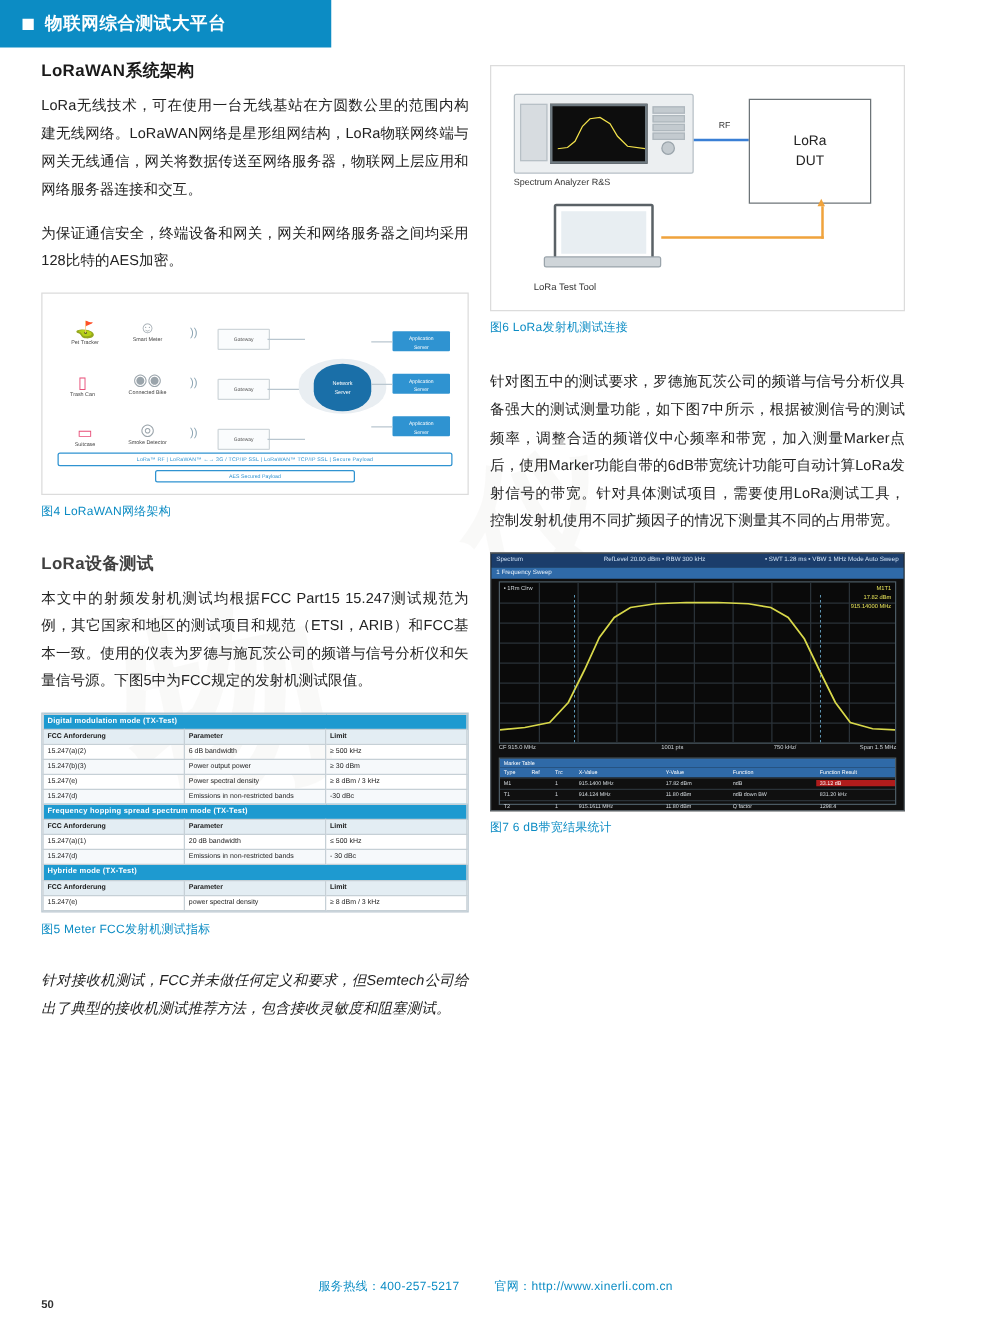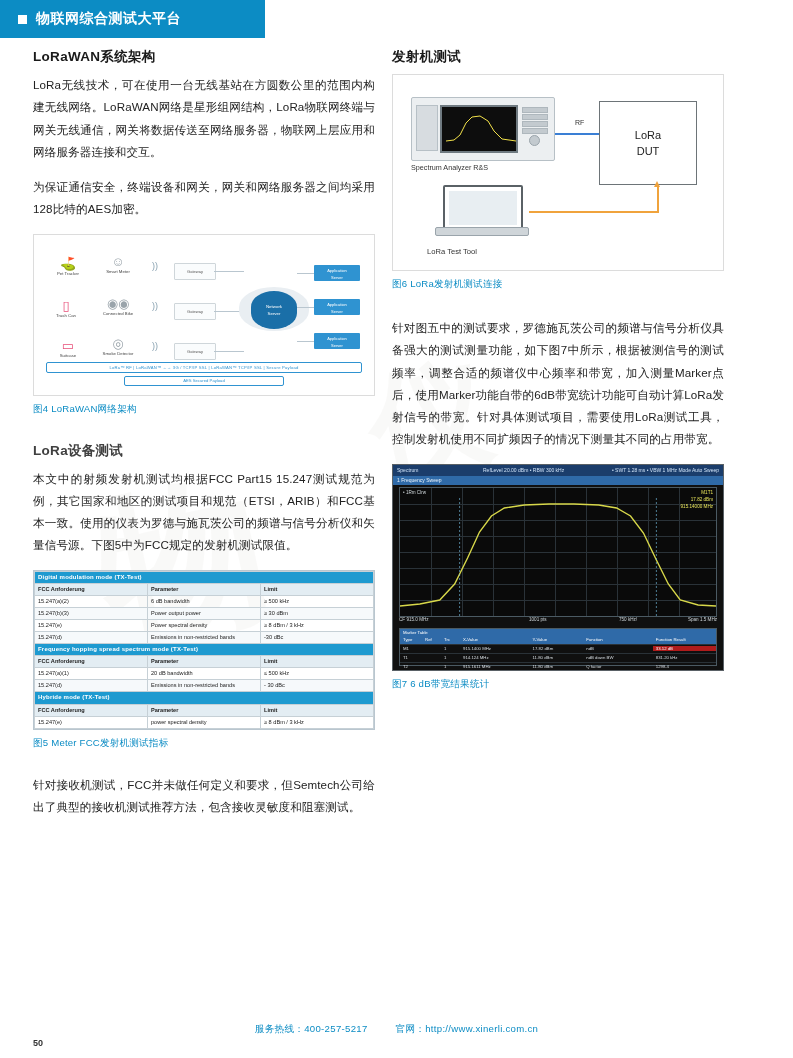--- a/index.html
+++ b/index.html
@@ -367,25 +367,24 @@
             <tr>
               <td>15.247(e)</td>
               <td>power spectral density</td>
               <td>≥ 8 dBm / 3 kHz</td>
             </tr>
           </tbody>
       </table>
     </div>
     <p class="cap">图5 Meter FCC发射机测试指标</p>
 
-    <p class="body" style="margin-top:24px;">针对接收机测试，FCC并未做任何定义和要求，但Semtech公司给出了典型的接收机测试推荐方法，包含接收灵敏度和阻塞测试。</p>
+    <p class="body" style="margin-top:24px;font-style:italic;">针对接收机测试，FCC并未做任何定义和要求，但Semtech公司给出了典型的接收机测试推荐方法，包含接收灵敏度和阻塞测试。</p>
   </div>
 
   <div class="col col-right">
-    <h2 class="sec">发射机测试</h2>
 
     <div class="fig fig6">
       <div class="analyzer">
         <div class="lpanel"></div>
         <div class="screen">
           <svg class="trace" viewBox="0 0 70 32" preserveAspectRatio="none">
             <polyline points="0,28 8,27 14,22 20,10 26,4 34,3 42,8 48,18 56,26 70,28" fill="none" stroke="#f2e14b" stroke-width="1"></polyline>
           </svg>
         </div>
         <div class="rpanel">

